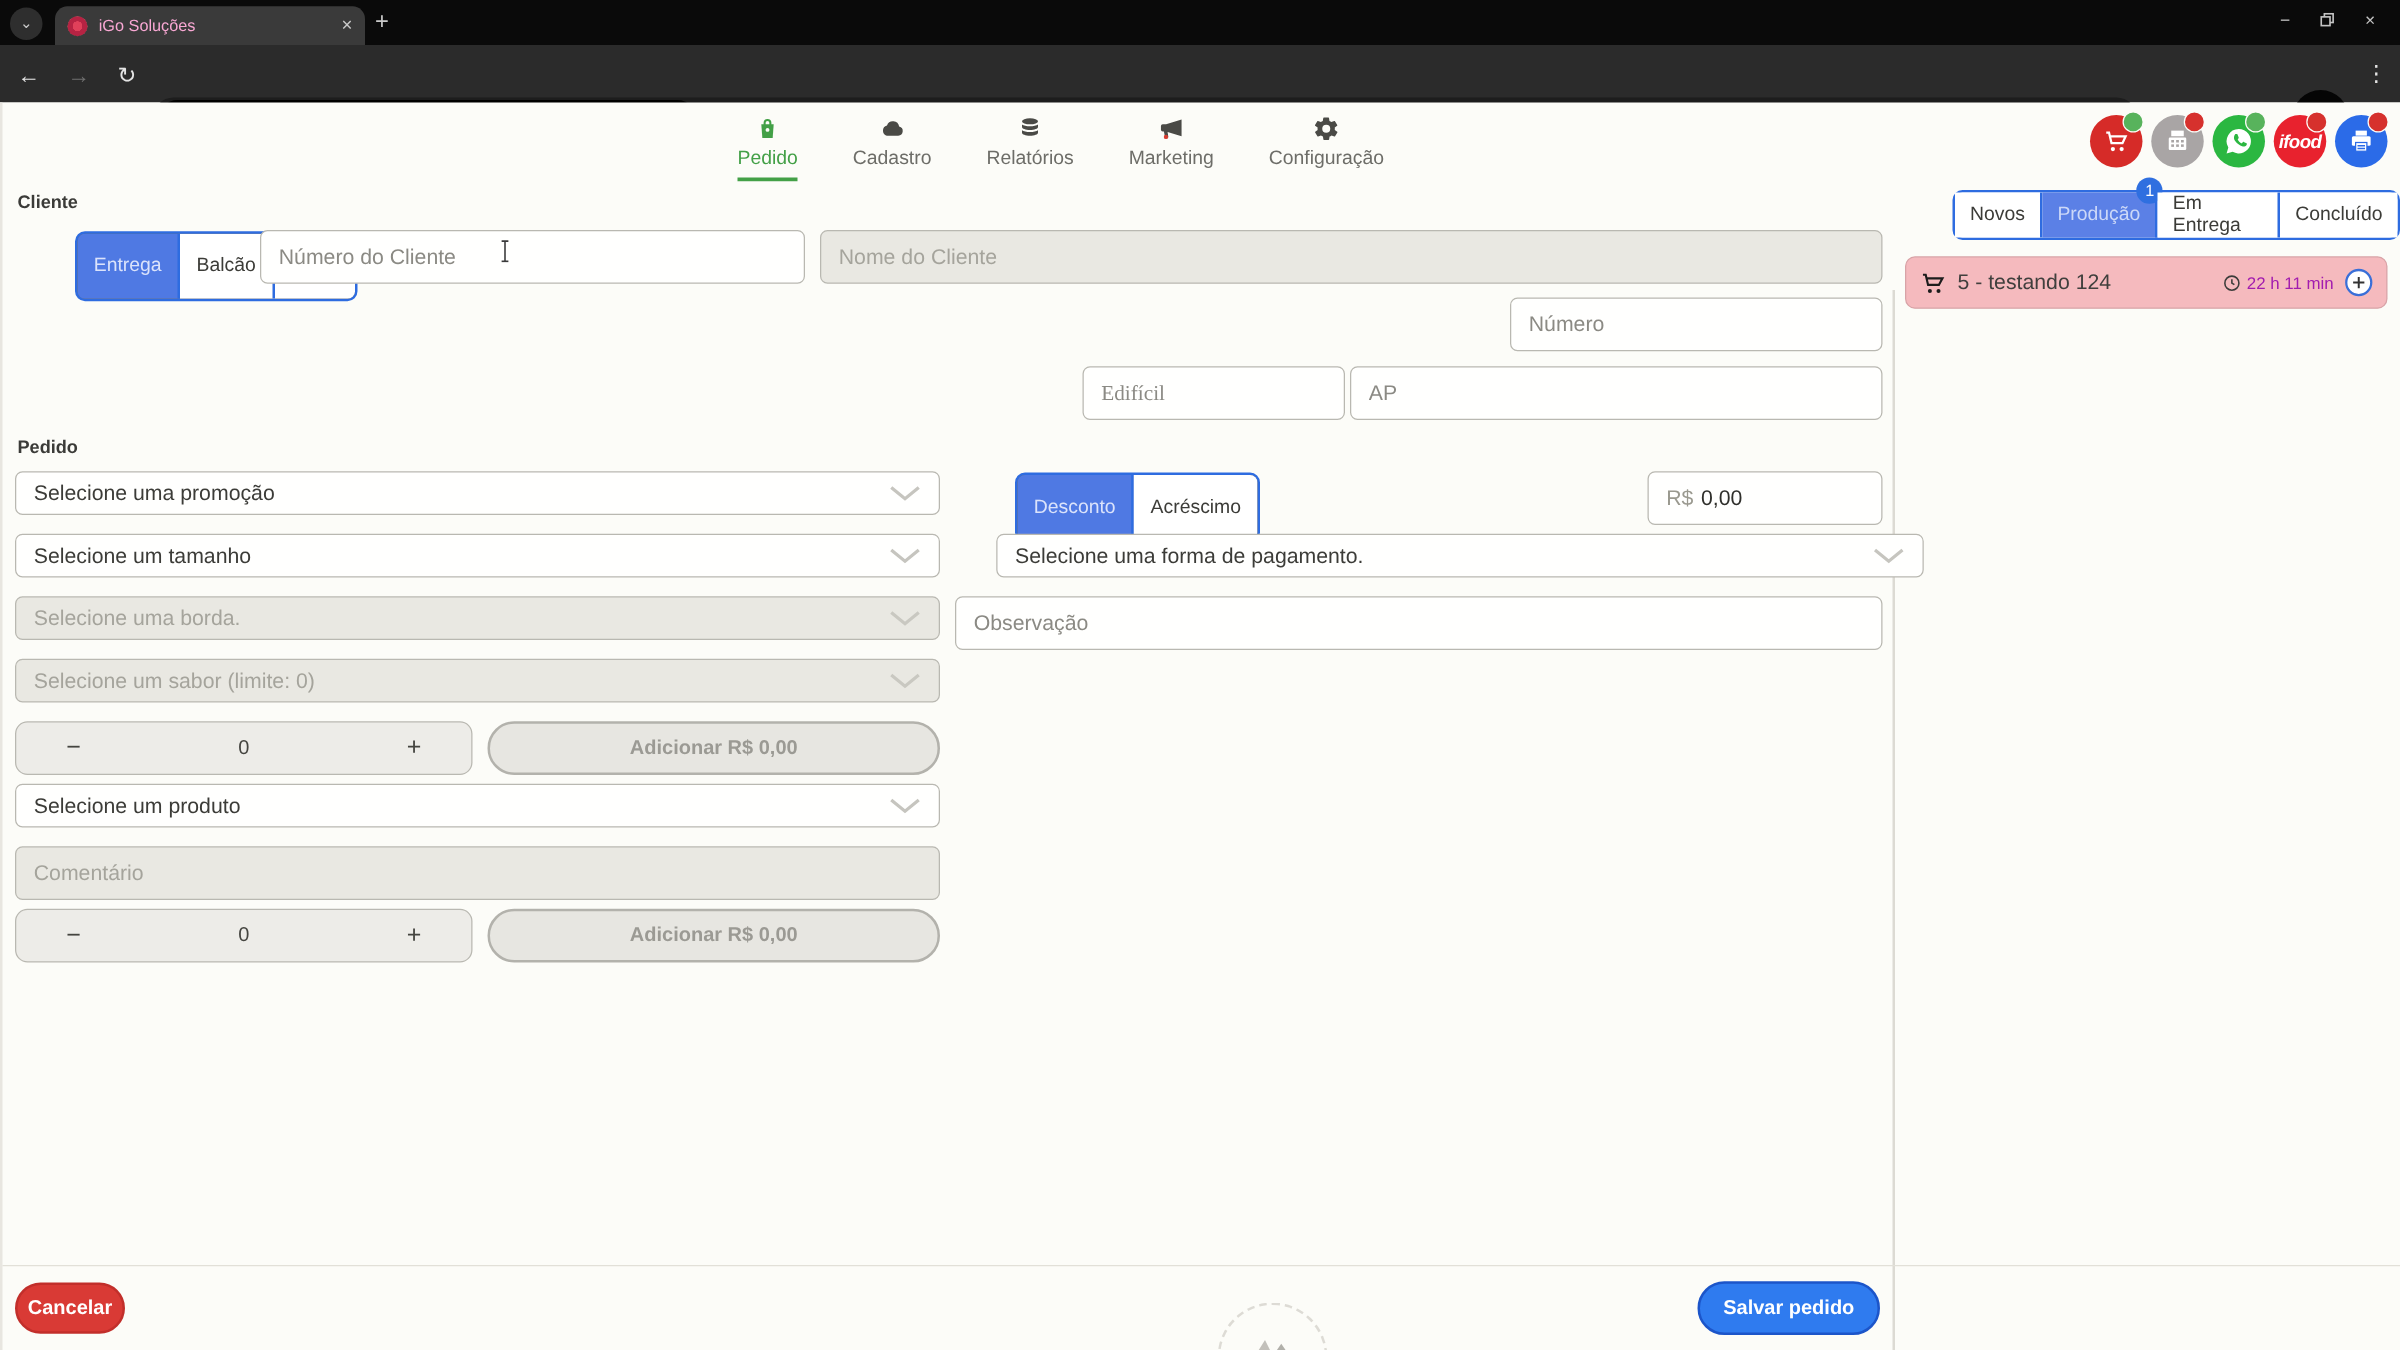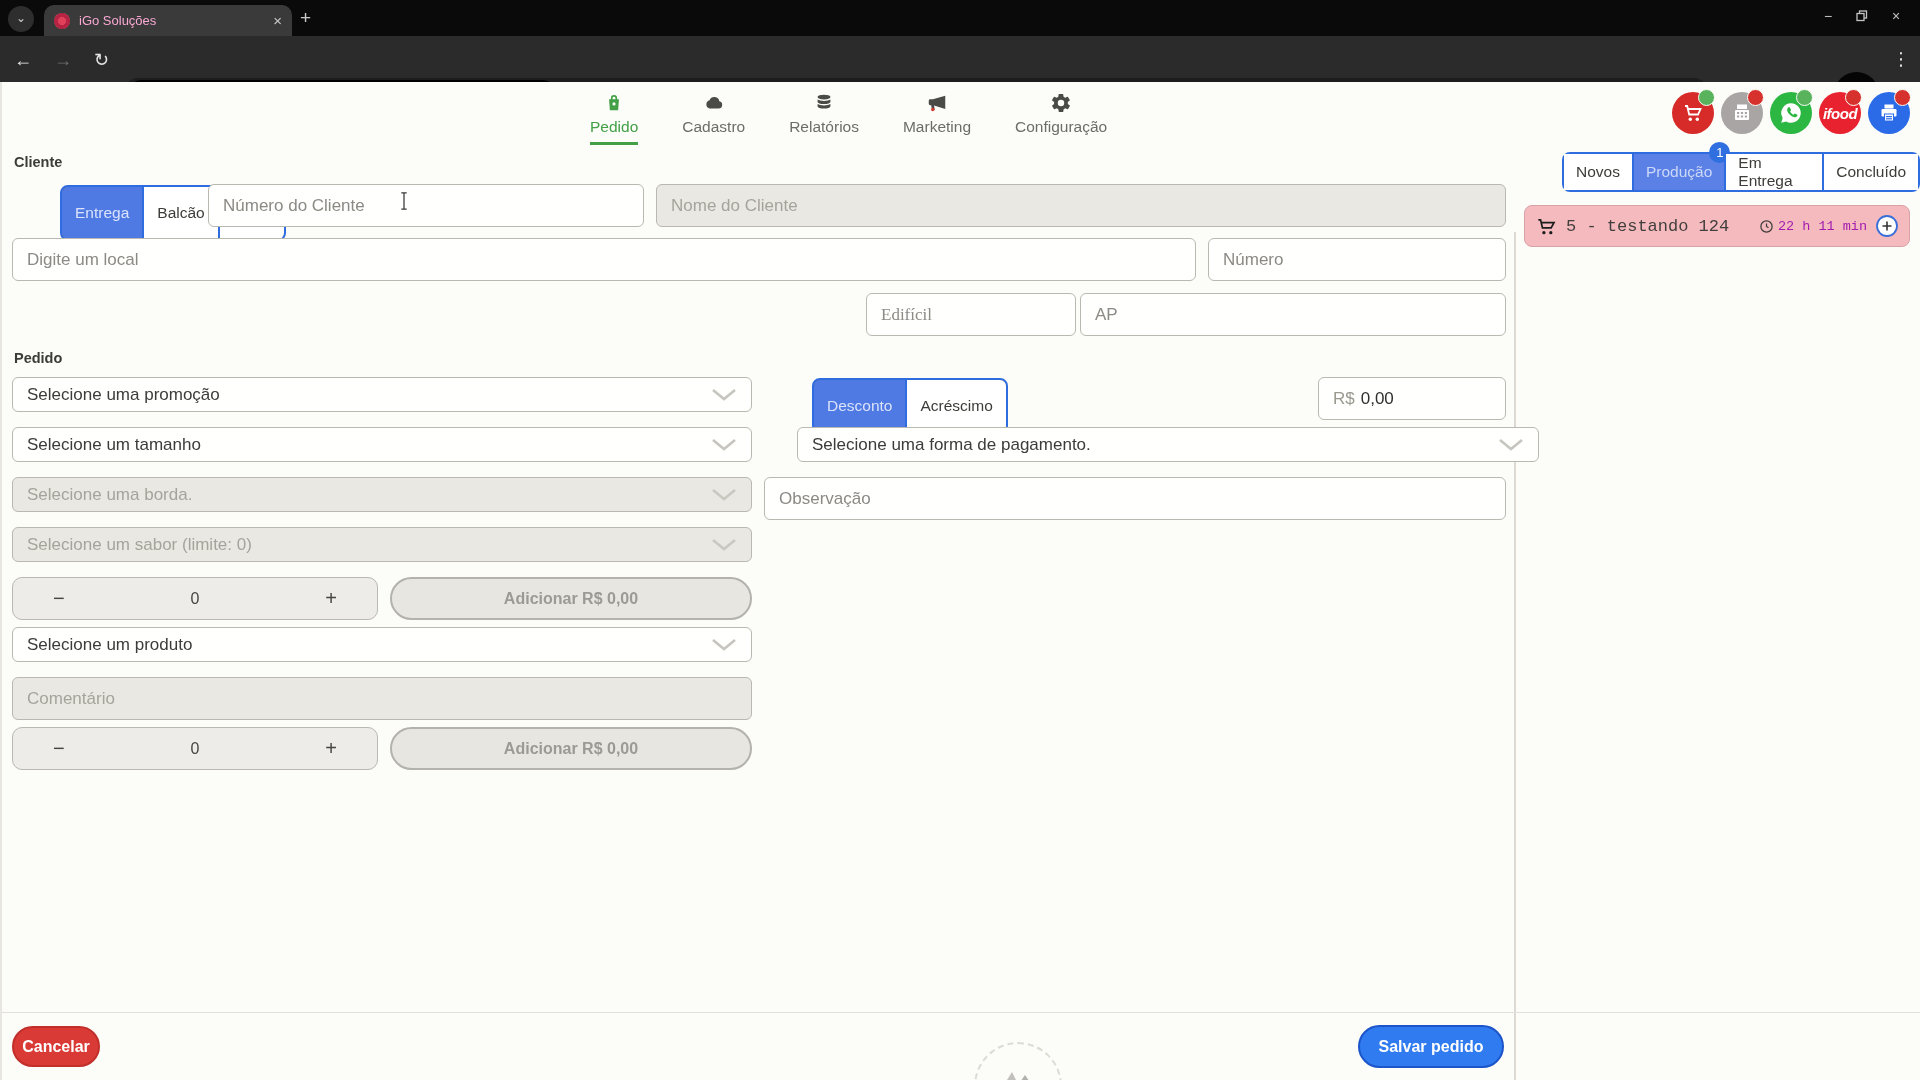--- a/index.html
+++ b/index.html
@@ -82,21 +82,21 @@
       border:2px solid #1c55c9;box-sizing:border-box;color:#fff;font-size:16px;font-weight:bold;
       display:flex;align-items:center;justify-content:center;}
   
   .ptabs{position:absolute;left:1560px;top:70px;display:flex;border:2px solid #2e6ce0;border-radius:8px;background:#fff;height:40px;box-sizing:border-box;}
   .ptab{display:flex;align-items:center;justify-content:center;padding:0 12px;font-size:15.5px;color:#3c3c38;background:#fff;border-right:2px solid #2e6ce0;position:relative;}
   .ptab:last-child{border-right:none;}
   .ptab.active{background:#5b80e6;color:#ccd8f8;}
   .ptab .count{position:absolute;right:-6px;top:-12px;width:21px;height:21px;border-radius:50%;background:#2f6fe0;
       color:#fff;font-size:13px;display:flex;align-items:center;justify-content:center;}
   .order-card{position:absolute;left:1522px;top:123px;width:386px;height:42px;background:#f5babe;border:1px solid #d8a3a7;
-      border-radius:8px;box-sizing:border-box;display:flex;align-items:center;padding:0 10px;font-family:Liberation Mono, monospace;}
+      border-radius:8px;box-sizing:border-box;display:flex;align-items:center;padding:0 10px;}
   .order-card .title{font-size:17px;color:#403f3d;margin-left:8px;}
   .order-card .time{font-size:13.5px;color:#a21caf;margin-left:auto;margin-right:8px;display:flex;align-items:center;gap:4px;}
   
   .watermark{position:absolute;left:972px;top:960px;width:88px;height:88px;border:2px dashed #d8d6cf;border-radius:50%;
       display:flex;align-items:flex-start;justify-content:center;padding-top:20px;box-sizing:border-box;opacity:.85;}
   
   .ibeam{position:absolute;left:397px;top:110px;width:10px;height:18px;}
   .chevline{stroke:#c6c5bf;stroke-width:2.6;fill:none;}
   .chevline.dis{stroke:#c9c8c1;}
 </style>
@@ -240,21 +240,20 @@
       <div class="seg">Balcão</div>
       <div class="seg">Mesa</div>
     </div>
     <input class="field" style="left: 206px; top: 102px; width: 436px;" placeholder="Número do Cliente">
     <input class="field disabled" style="left: 654px; top: 102px; width: 850px;" disabled="" placeholder="Nome do Cliente">
 
     <svg class="ibeam" viewBox="0 0 10 20">
       <path d="M2 1h6M5 1v18M2 19h6" stroke="#3a3a3a" stroke-width="1.4" fill="none"></path>
     </svg>
 
-    <input class="field" style="left: 10px; top: 156px; width: 1184px;" placeholder="Digite um local">
     <input class="field" style="left: 1206px; top: 156px; width: 298px;" placeholder="Número">
 
     <input class="field" style="left: 864px; top: 211px; width: 210px; font-family: Liberation Serif, serif;" placeholder="Edifícil">
     <input class="field" style="left: 1078px; top: 211px; width: 426px;" placeholder="AP">
 
     <div class="sec-label" style="left:12px;top:268px;">Pedido</div>
 
     <div class="selectbox" style="left:10px;top:295px;width:740px;">
       <span style="color:#3c3c38;">Selecione uma promoção</span>
       <svg class="chev" width="26" height="14" viewBox="0 0 26 14">

